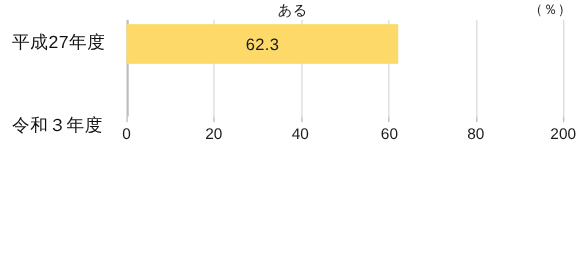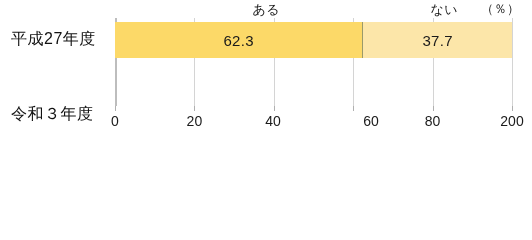--- a/index.html
+++ b/index.html
@@ -112,55 +112,53 @@
     color: #1a1a1a;
   }
 </style>
 </head>
 <body>
 
 <div id="chart-root">
 
   <div id="header-aru" class="series-header">ある</div>
 
-  <div id="header-nai" class="series-header">ない</div>
 
   <div id="header-unit" class="series-header">（％）</div>
 
   <div id="cat-label-0" class="cat-label">平成27年度</div>
 
   <div id="cat-label-1" class="cat-label">令和３年度</div>
 
   <div id="plot-area">
     <div id="gridlines">
         <div class="gridline axis-line" style="left: 0px;"></div>
         <div class="gridline" style="left: 79.4px;"></div>
         <div class="gridline" style="left: 158.8px;"></div>
         <div class="gridline" style="left: 238.2px;"></div>
         <div class="gridline" style="left: 317.6px;"></div>
         <div class="gridline" style="left: 397px;"></div>
       </div>
     <div id="bars">
         <div class="bar-row" id="bar-row-0" style="top: 4px;">
           <div class="bar-seg" style="width: 247.331px; background: rgb(252, 217, 104);">62.3</div>
-          <div class="bar-seg second" style="width: 149.669px; background: rgb(252, 230, 169);">37.7</div>
         </div>
         <div class="bar-row" id="bar-row-1" style="top: 48px;">
         </div>
       </div>
   </div>
 
   <div id="xaxis">
       <div class="tick-mark" style="left: 115px;"></div>
       <div class="tick-label" style="left: 115px;">0</div>
       <div class="tick-mark" style="left: 194.4px;"></div>
       <div class="tick-label" style="left: 194.4px;">20</div>
       <div class="tick-mark" style="left: 273.8px;"></div>
       <div class="tick-label" style="left: 273px;">40</div>
       <div class="tick-mark" style="left: 353.2px;"></div>
-      <div class="tick-label" style="left: 371px;">60</div>
+      <div class="tick-label" style="left: 354px;">60</div>
       <div class="tick-mark" style="left: 432.6px;"></div>
       <div class="tick-label" style="left: 432.6px;">80</div>
       <div class="tick-mark" style="left: 512px;"></div>
       <div class="tick-label" style="left: 512px;">200</div>
     </div>
 
 </div>
 
 </body></html>

